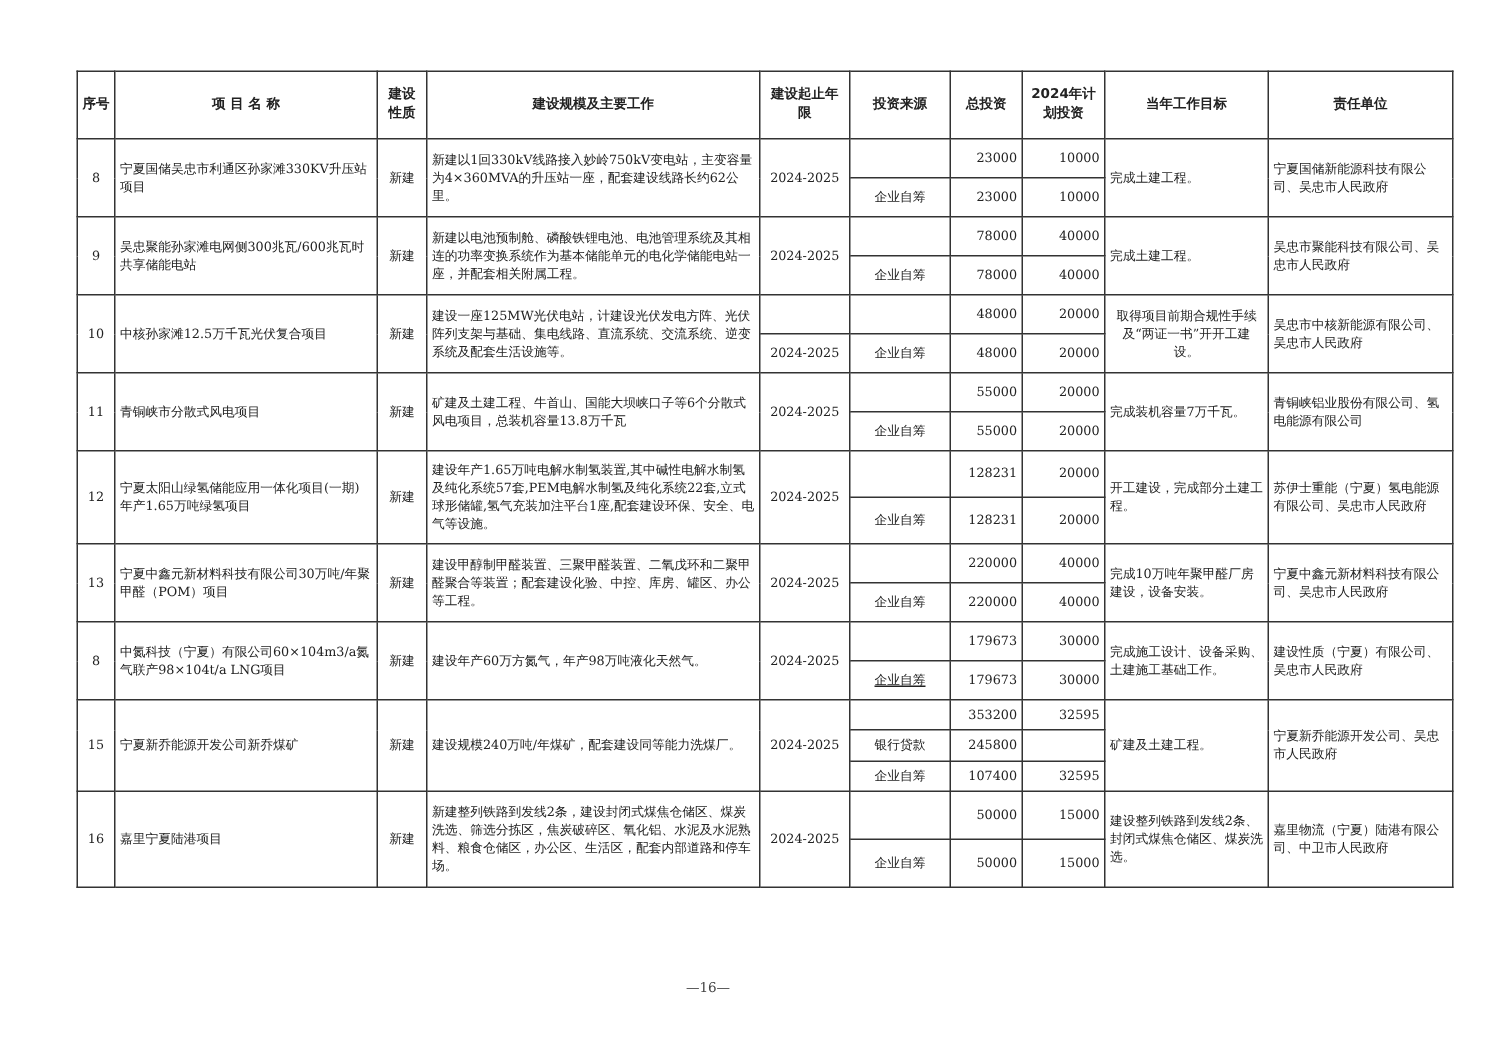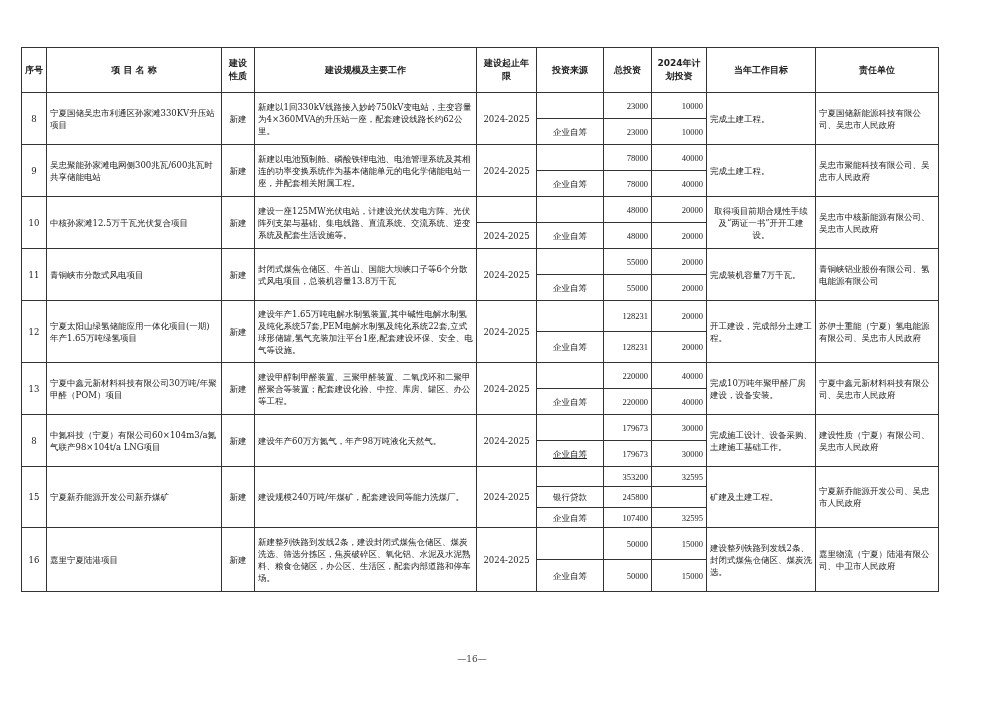--- a/index.html
+++ b/index.html
@@ -1,25 +1,25 @@
 <!DOCTYPE html>
 <html><head>
 <meta charset="utf-8">
 <style>
   html, body { margin:0; padding:0; background:#ffffff; }
   body { width:991px; height:701px; position:relative; overflow:hidden;
          font-family:"DejaVu Serif","Liberation Serif",serif; color:#222; }
-  table.main { position:absolute; left:21px; top:47px; border-collapse:collapse;
+  table.main { position:absolute; left:51px; top:47px; border-collapse:collapse;
                table-layout:fixed; width:917px; }
   table.main td, table.main th { border:1px solid #333; padding:0 3px; font-size:8.5px;
                line-height:12px; vertical-align:middle; overflow:hidden; }
   table.main th { font-family:"DejaVu Sans","Liberation Sans",sans-serif; font-weight:bold;
                   font-size:9px; text-align:center; height:44px; line-height:13px; }
   td.c { text-align:center; }
-  td.r { text-align:right; padding-right:2px;font-family:Liberation Serif, serif; }
+  td.r { text-align:right; padding-right:2px; }
   td.l { text-align:left; }
   .page-num { position:absolute; left:0; width:944px; top:654px; text-align:center;
               font-size:9px; color:#444; }
 </style>
 </head>
 <body>
 
 <table class="main">
   <colgroup>
     <col style="width:25px">
@@ -101,21 +101,21 @@
       <td class="c">2024-2025</td>
       <td class="c">企业自筹</td>
       <td class="r">48000</td>
       <td class="r">20000</td>
     </tr>
 
     <tr style="height:26px">
       <td class="c" rowspan="2">11</td>
       <td class="l" rowspan="2">青铜峡市分散式风电项目</td>
       <td class="c" rowspan="2">新建</td>
-      <td class="l" rowspan="2">封闭式煤焦仓储区、牛首山、国能大坝峡口子等6个分散式风电项目，总装机容量13.8万千瓦</td>
+      <td class="l" rowspan="2">矿建及土建工程、牛首山、国能大坝峡口子等6个分散式风电项目，总装机容量13.8万千瓦</td>
       <td class="c" rowspan="2">2024-2025</td>
       <td class="c"></td>
       <td class="r">55000</td>
       <td class="r">20000</td>
       <td class="l" rowspan="2">完成装机容量7万千瓦。</td>
       <td class="l" rowspan="2">青铜峡铝业股份有限公司、氢电能源有限公司</td>
     </tr>
     <tr style="height:26px">
       <td class="c">企业自筹</td>
       <td class="r">55000</td>

